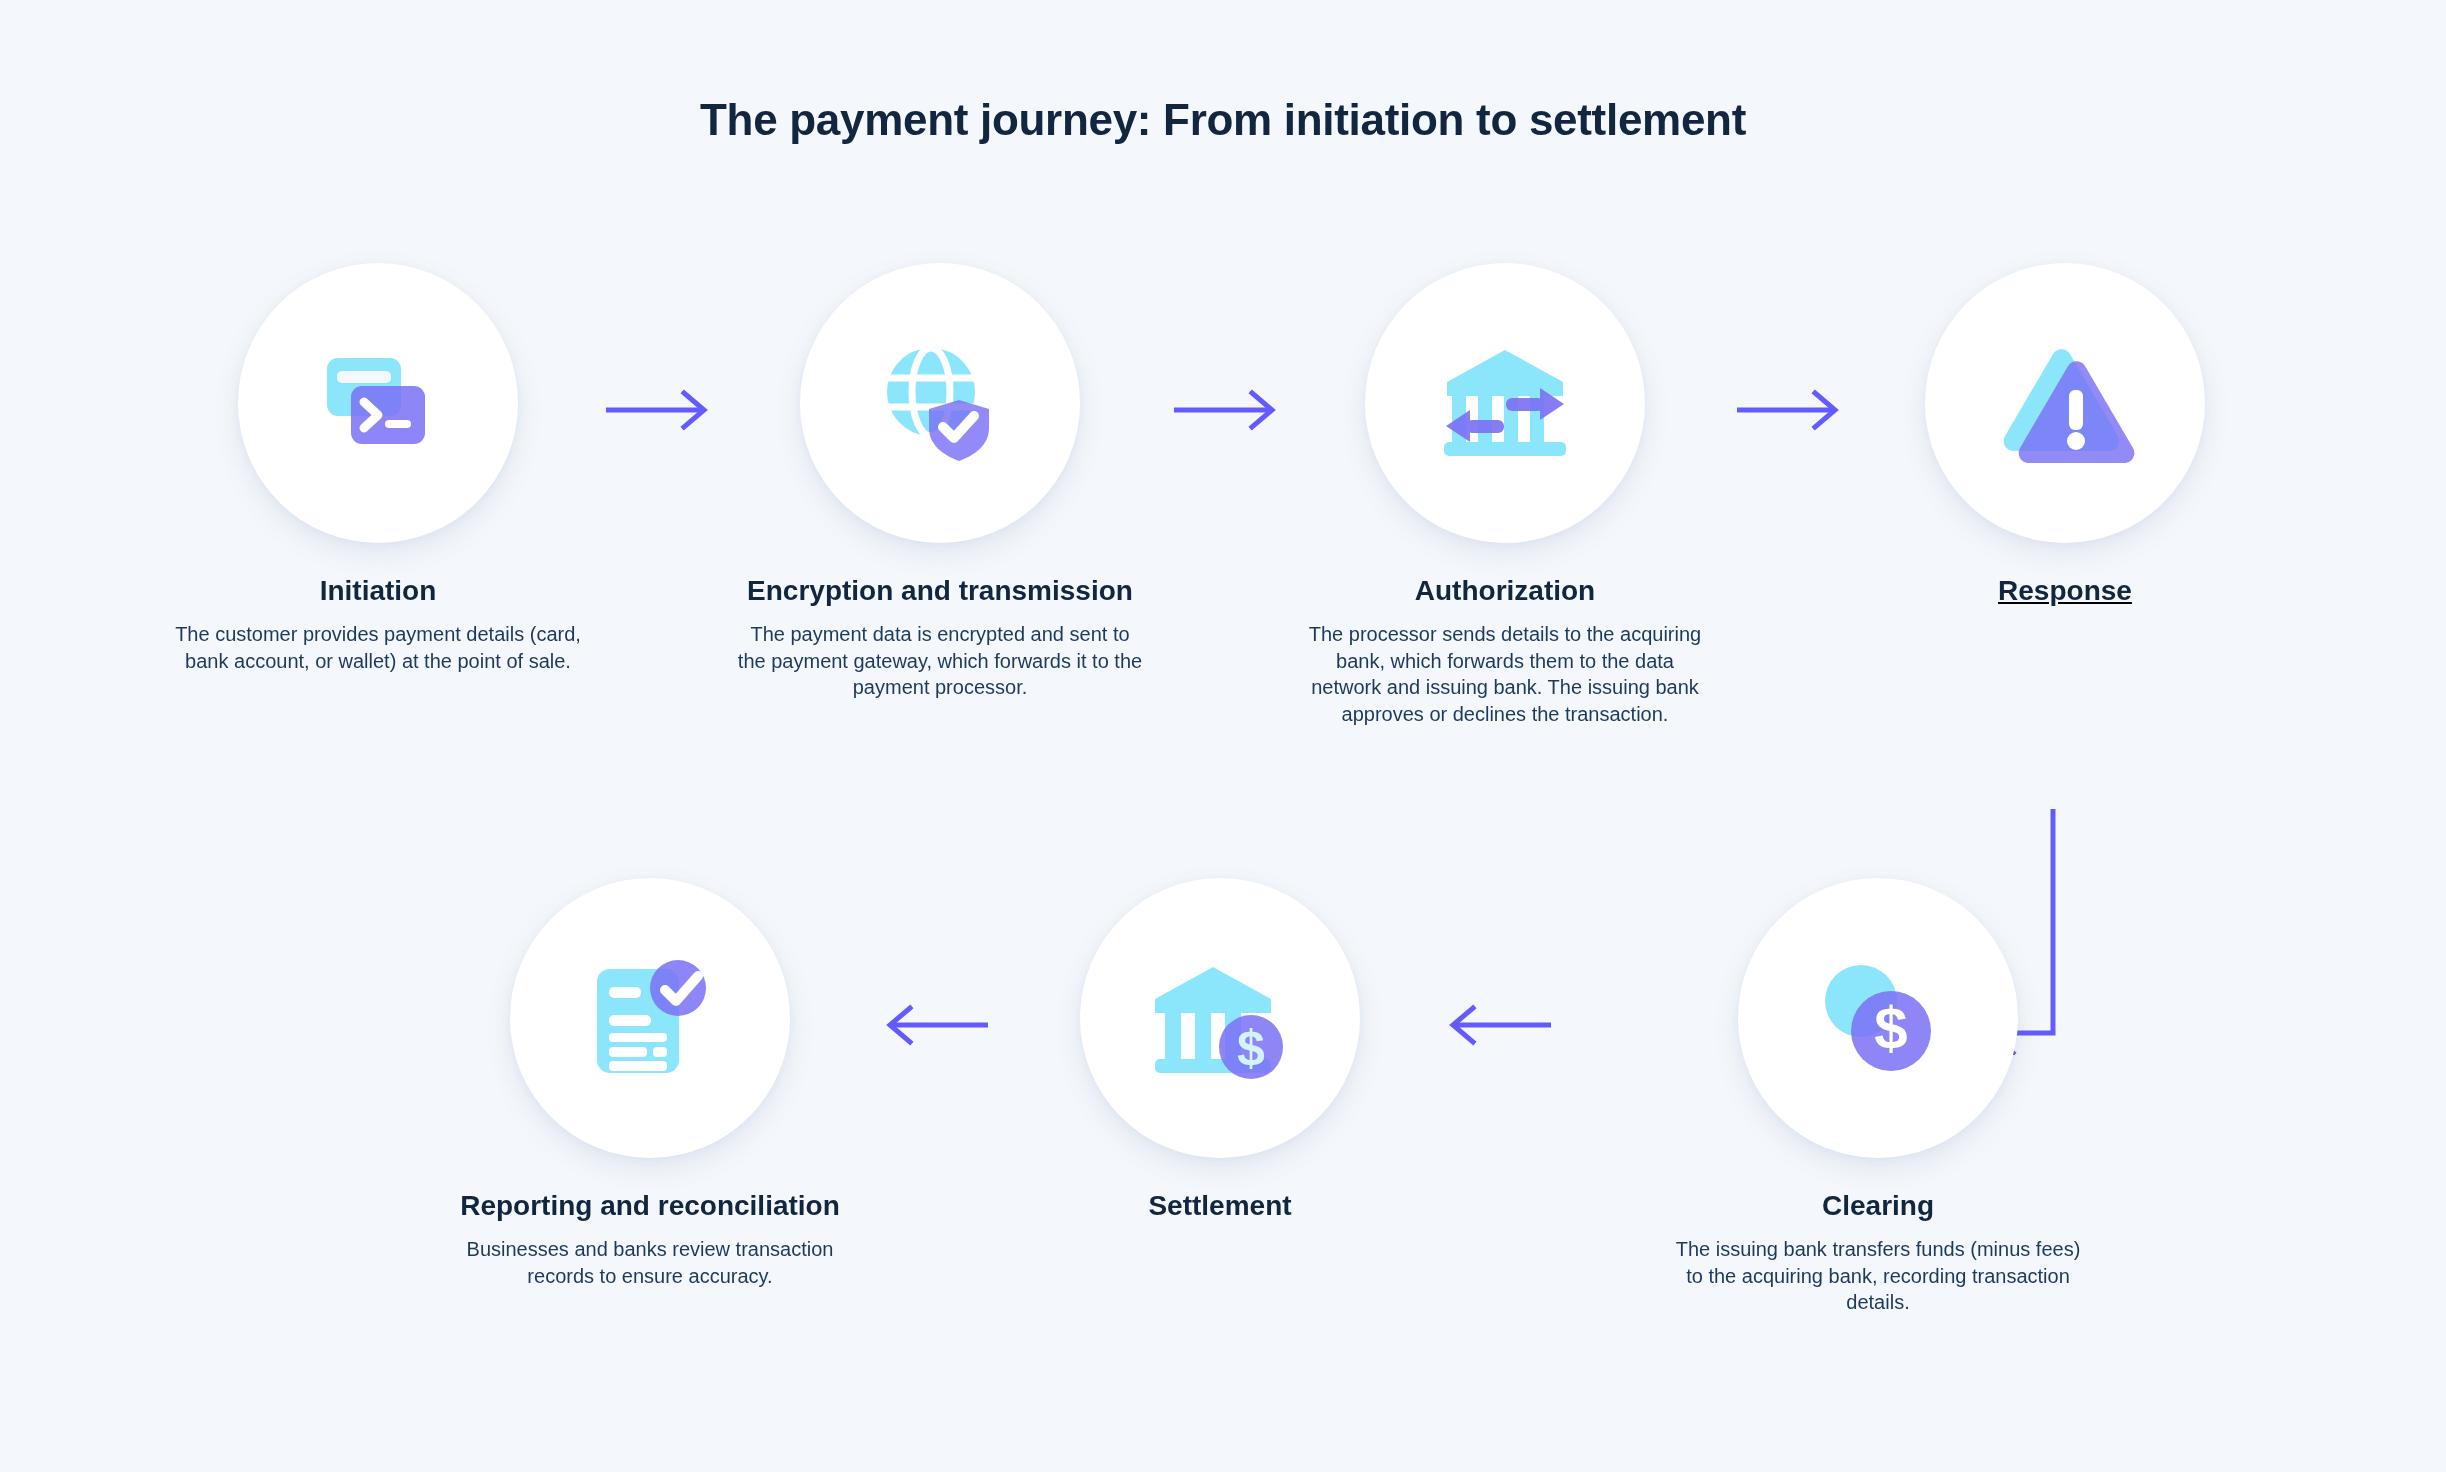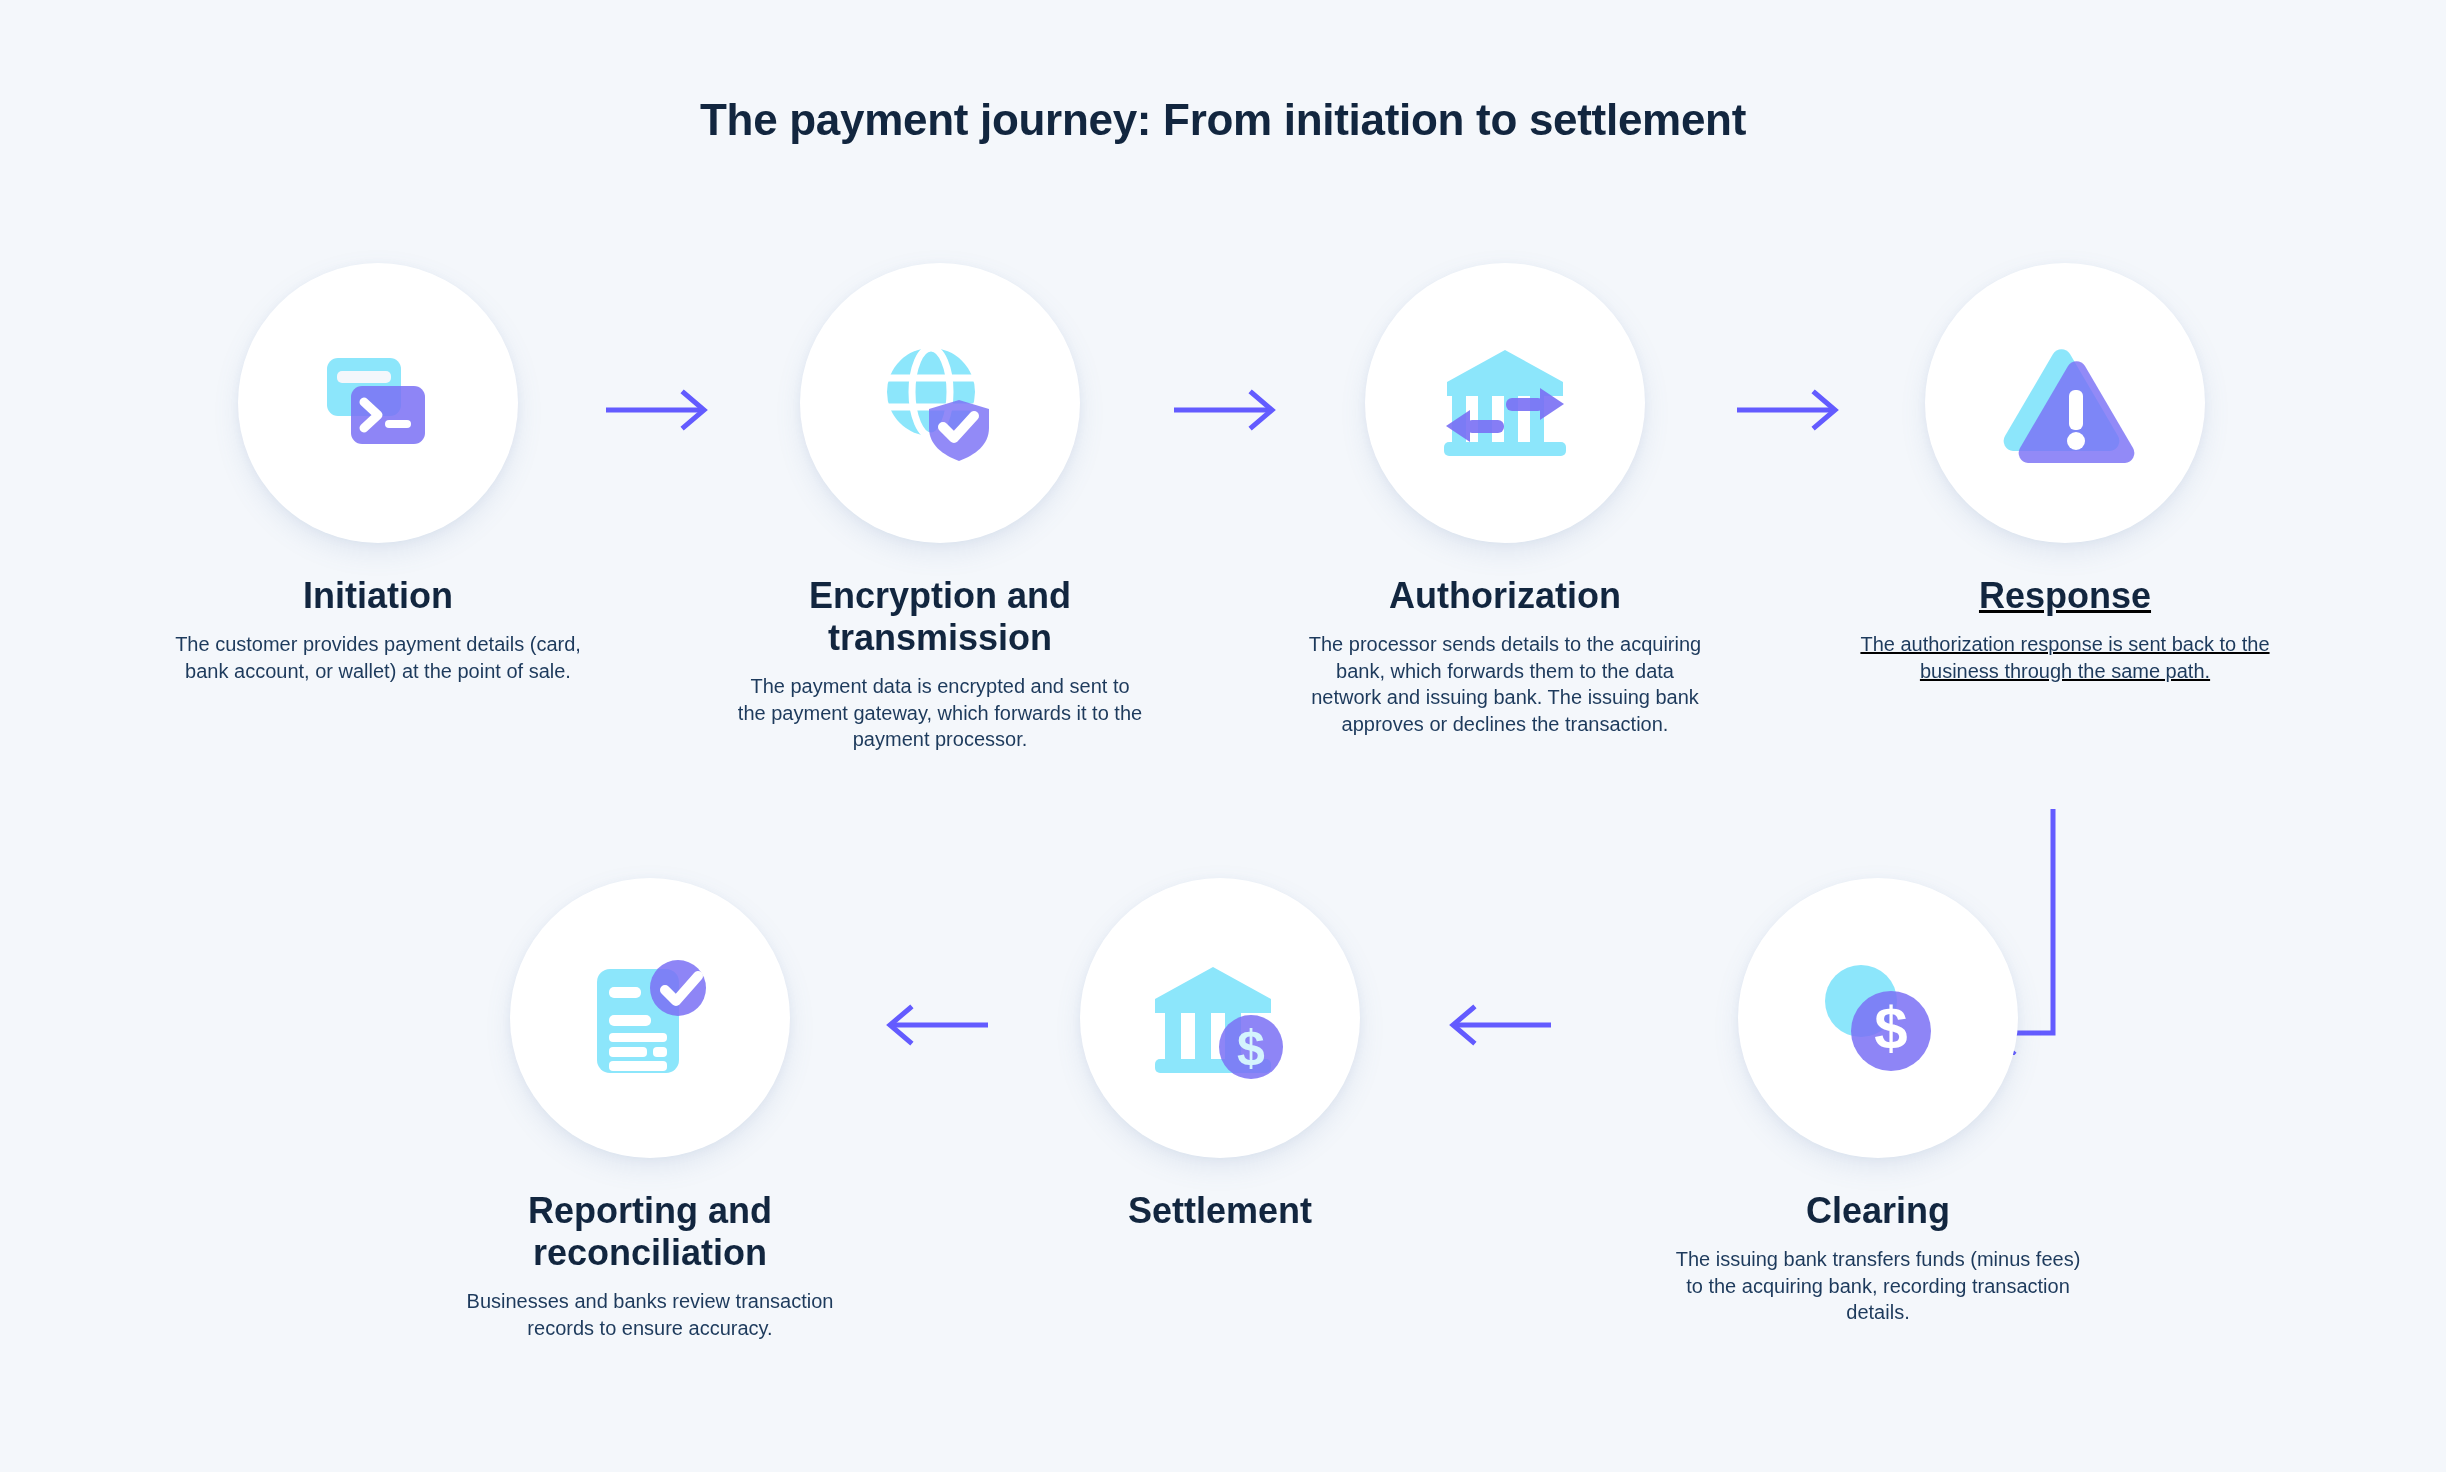--- a/index.html
+++ b/index.html
@@ -47,21 +47,21 @@
     box-shadow: 0 10px 26px rgba(100, 130, 180, 0.13),
                 0 2px 8px rgba(100, 130, 180, 0.07);
     display: flex;
     align-items: center;
     justify-content: center;
   }
   .circle svg { display: block; }
 
   .step-label {
     margin-top: 32px;
-    font-size: 36px;
+    font-size: 28px;
     font-weight: bold;
     color: #12263f;
   }
   .step-desc {
     margin-top: 14px;
     font-size: 20px;
     line-height: 1.33;
     color: #1d3a5c;
     padding: 0 14px;
   }
@@ -173,21 +173,20 @@
         <path d="M63 26 a10 10 0 0 1 17 0 L128 108 a10 10 0 0 1 -8 15 H23 a10 10 0 0 1 -8 -15 z" fill="#8ce6fb"></path>
         <g opacity="0.82">
           <path d="M78 38 a10 10 0 0 1 17 0 L143 120 a10 10 0 0 1 -8 15 H38 a10 10 0 0 1 -8 -15 z" fill="#7a70f5"></path>
         </g>
         <rect x="79" y="62" width="14" height="40" rx="6" fill="#ffffff"></rect>
         <circle cx="86" cy="113" r="9" fill="#ffffff"></circle>
       </svg>
     </div>
   </div>
   <div class="step-label">Response</div>
-  <div class="step-desc">The authorization response is sent back to the business through the same path.</div>
 </div>
 
 <div class="arrow" style="left:1985px; top:805px;">
   <svg width="80" height="250" viewBox="0 0 80 250">
     <path d="M68 4 L68 228 L8 228" fill="none" stroke="#635bff" stroke-width="5"></path>
     <path d="M28 208 L6 228 L28 248" fill="none" stroke="#635bff" stroke-width="5" stroke-linecap="square"></path>
   </svg>
 </div>
 
 <div class="step" style="left:1658px; top:878px;">

